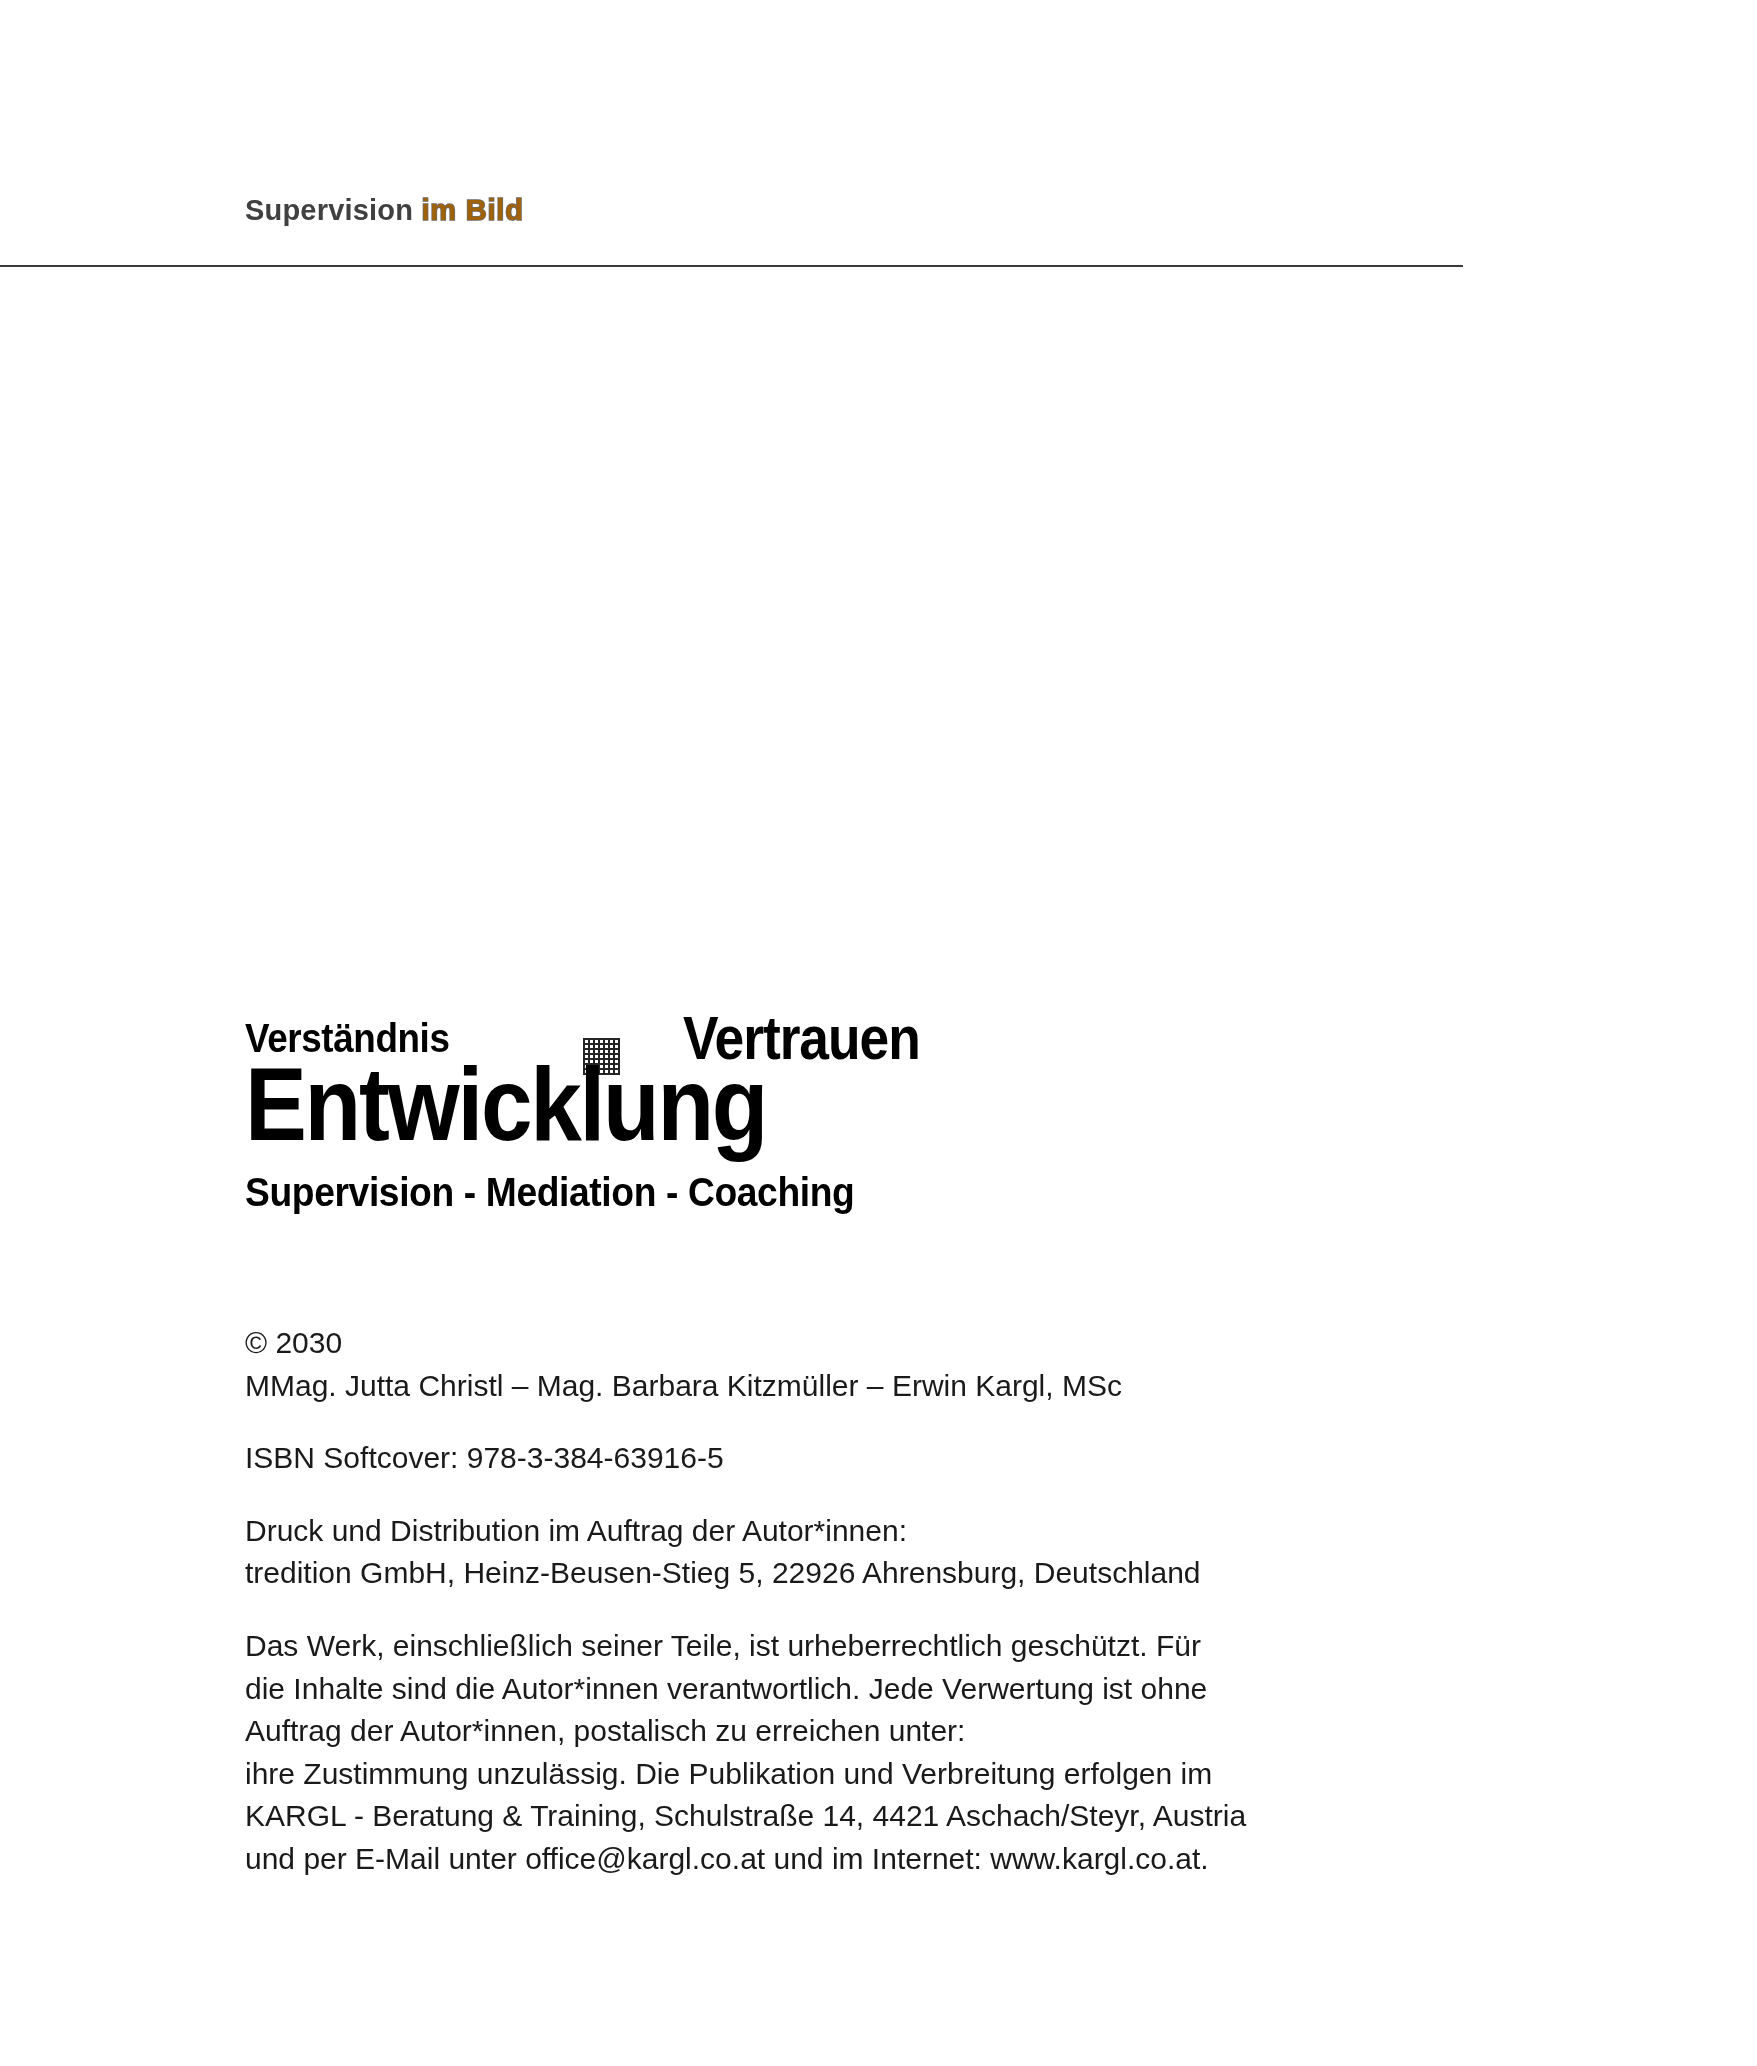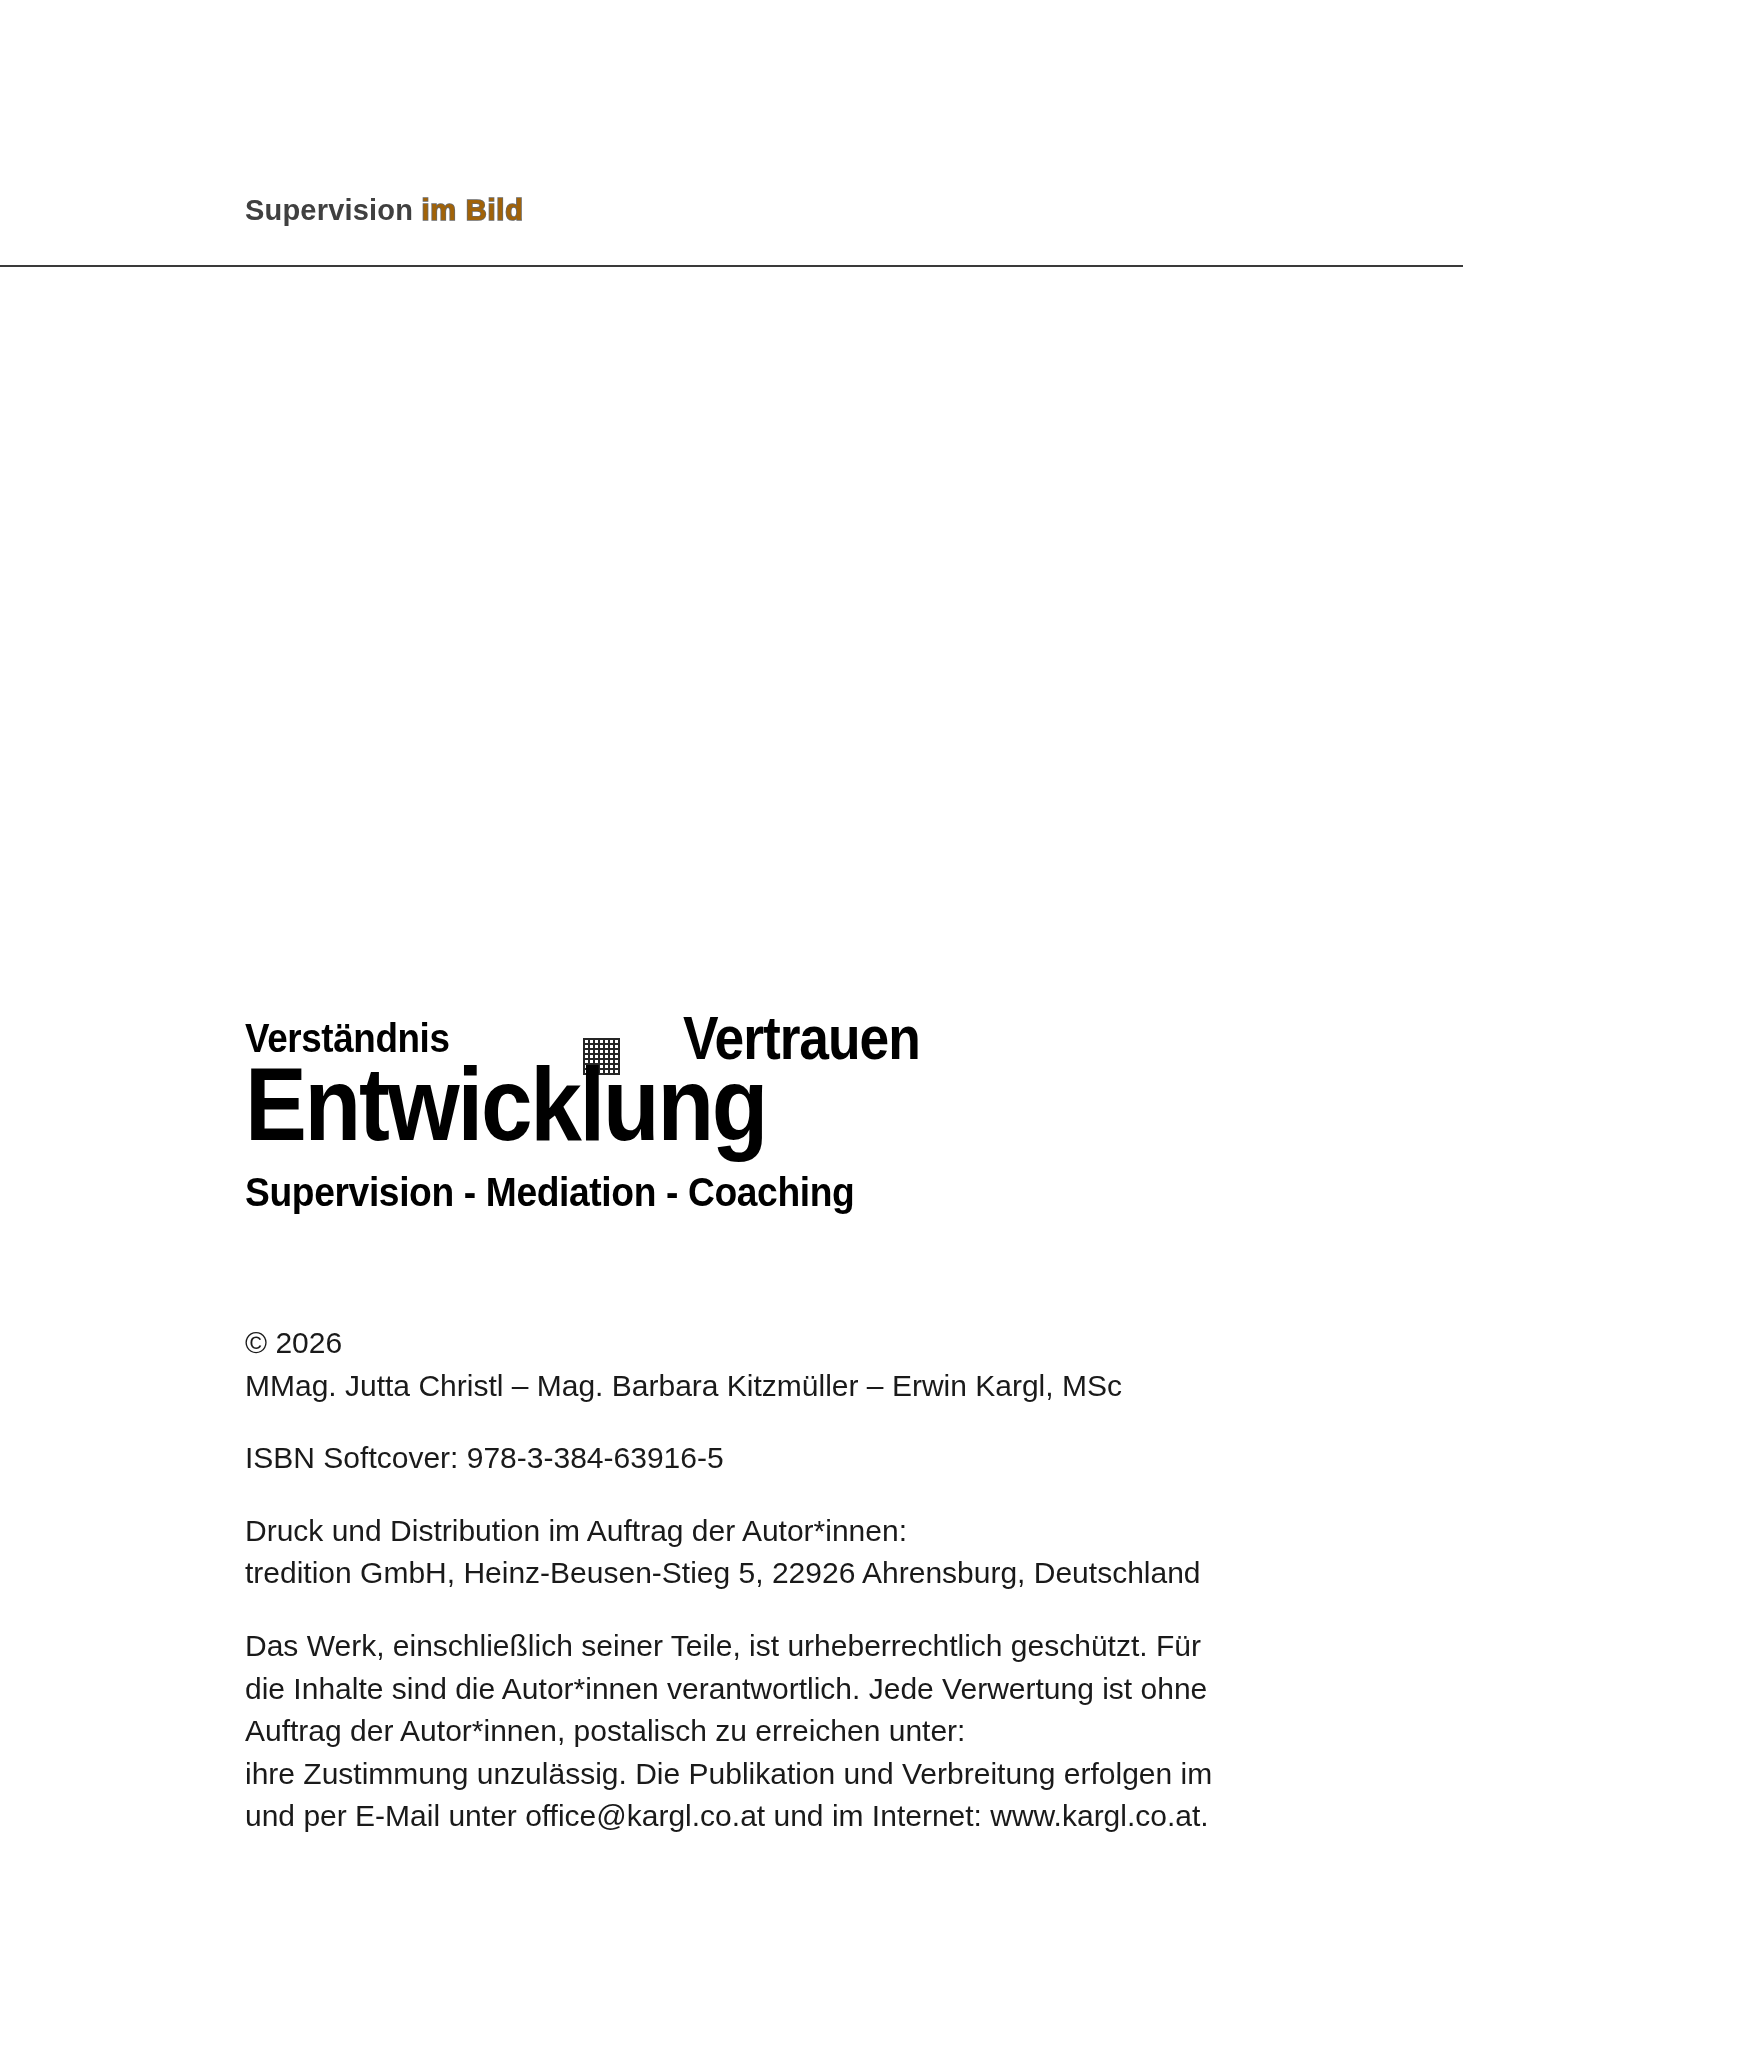--- a/index.html
+++ b/index.html
@@ -153,35 +153,36 @@
   <div class="logo-verstaendnis">Verständnis</div>
   <div class="logo-qr"></div>
   <div class="logo-vertrauen">Vertrauen</div>
   <div class="logo-entwicklung">Entwicklung</div>
   <div class="logo-subline">Supervision - Mediation - Coaching</div>
 </div>
 
 <div class="imprint">
 
   <div class="block">
-    <p>© 2026</p>
+    <p>© 2030</p>
     <p>MMag. Jutta Christl – Mag. Barbara Kitzmüller – Erwin Kargl, MSc</p>
   </div>
 
   <div class="block">
     <p>ISBN Softcover: 978-3-384-63916-5</p>
   </div>
 
   <div class="block">
     <p>Druck und Distribution im Auftrag der Autor*innen:</p>
     <p>tredition GmbH, Heinz-Beusen-Stieg 5, 22926 Ahrensburg, Deutschland</p>
   </div>
 
   <div class="block">
     <p>Das Werk, einschließlich seiner Teile, ist urheberrechtlich geschützt. Für</p>
     <p>die Inhalte sind die Autor*innen verantwortlich. Jede Verwertung ist ohne</p>
     <p>Auftrag der Autor*innen, postalisch zu erreichen unter:</p>
     <p>ihre Zustimmung unzulässig. Die Publikation und Verbreitung erfolgen im</p>
+    <p>KARGL - Beratung &amp; Training, Schulstraße 14, 4421 Aschach/Steyr, Austria</p>
     <p>und per E-Mail unter office@kargl.co.at und im Internet: www.kargl.co.at.</p>
   </div>
 
 </div>
 
 
 </body></html>

